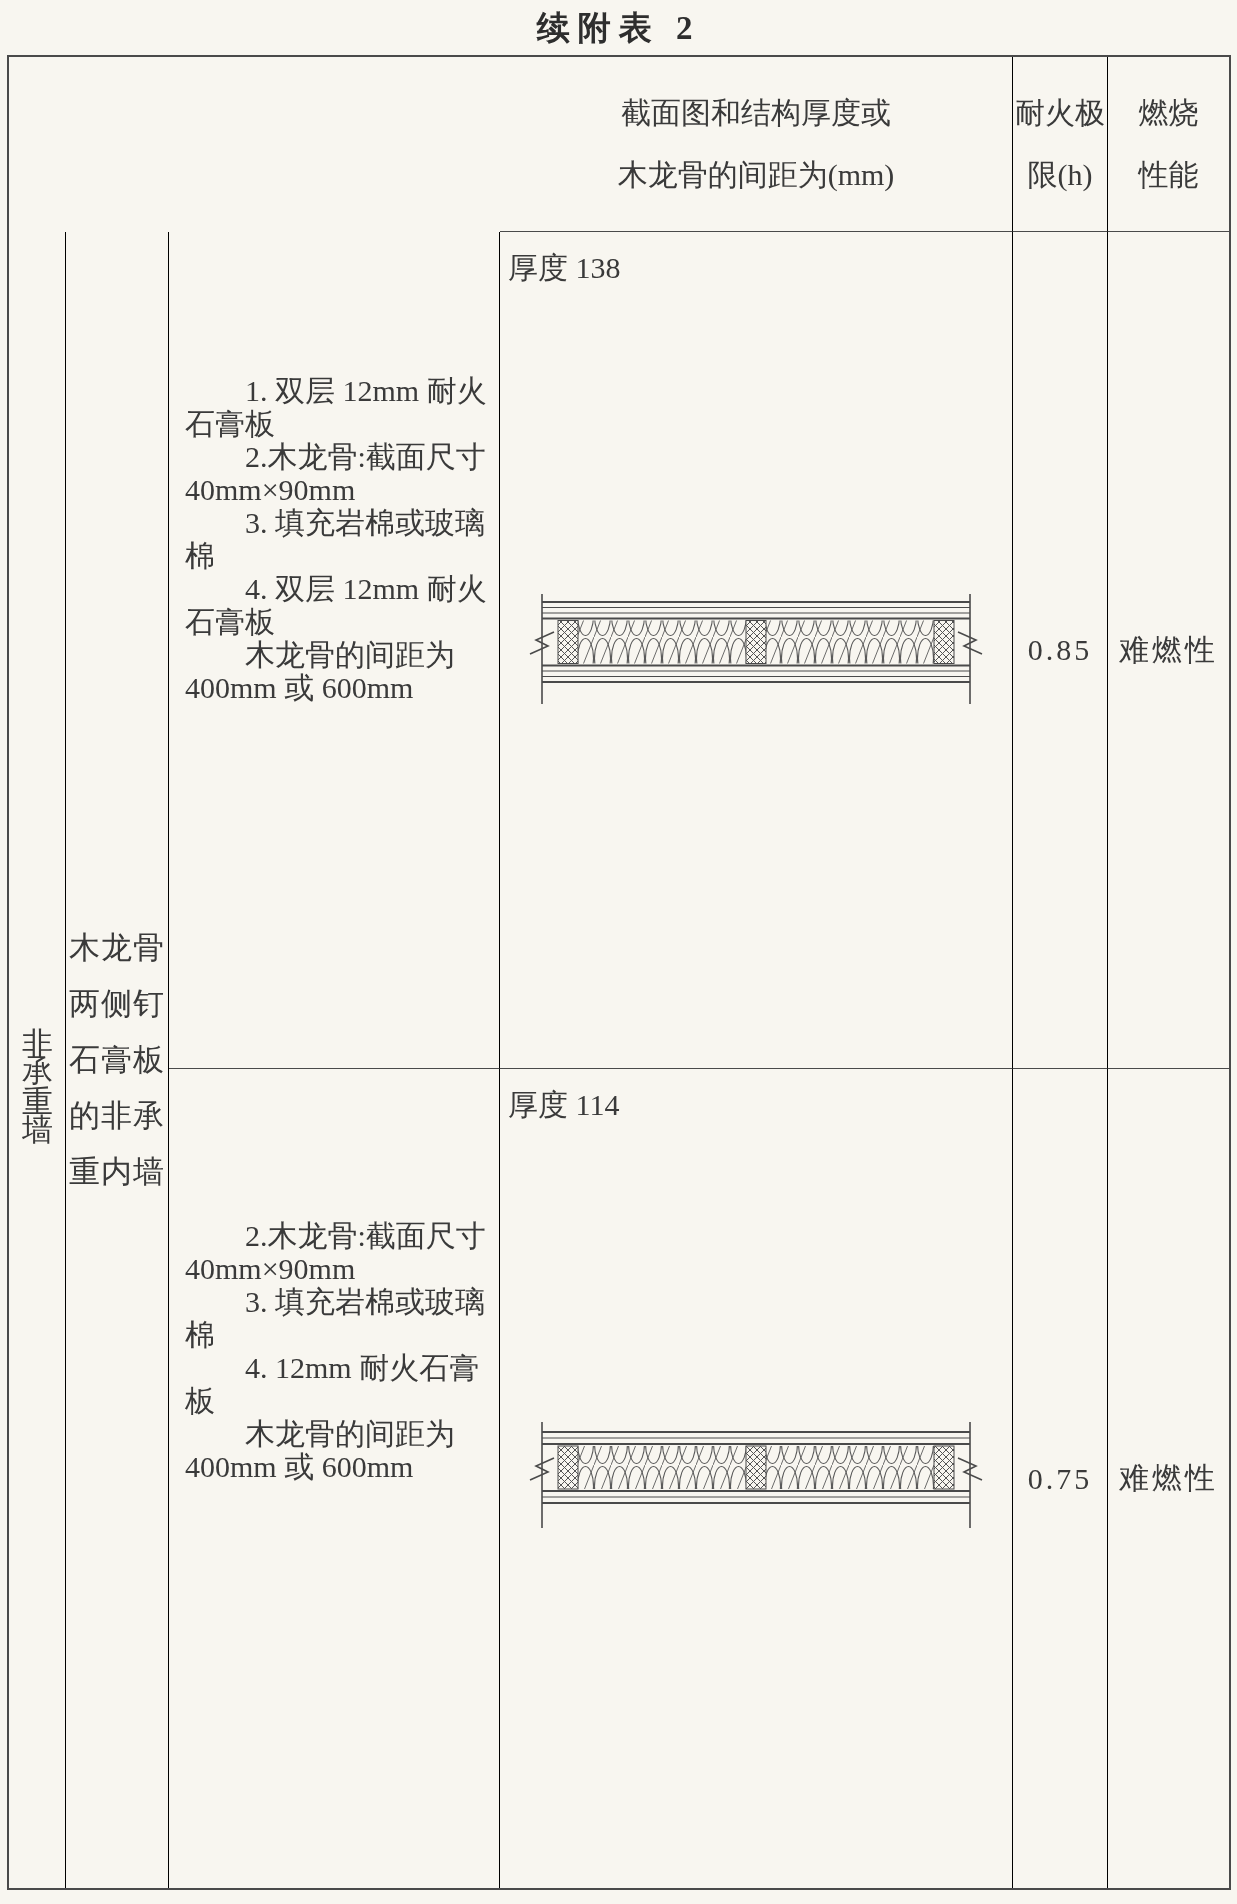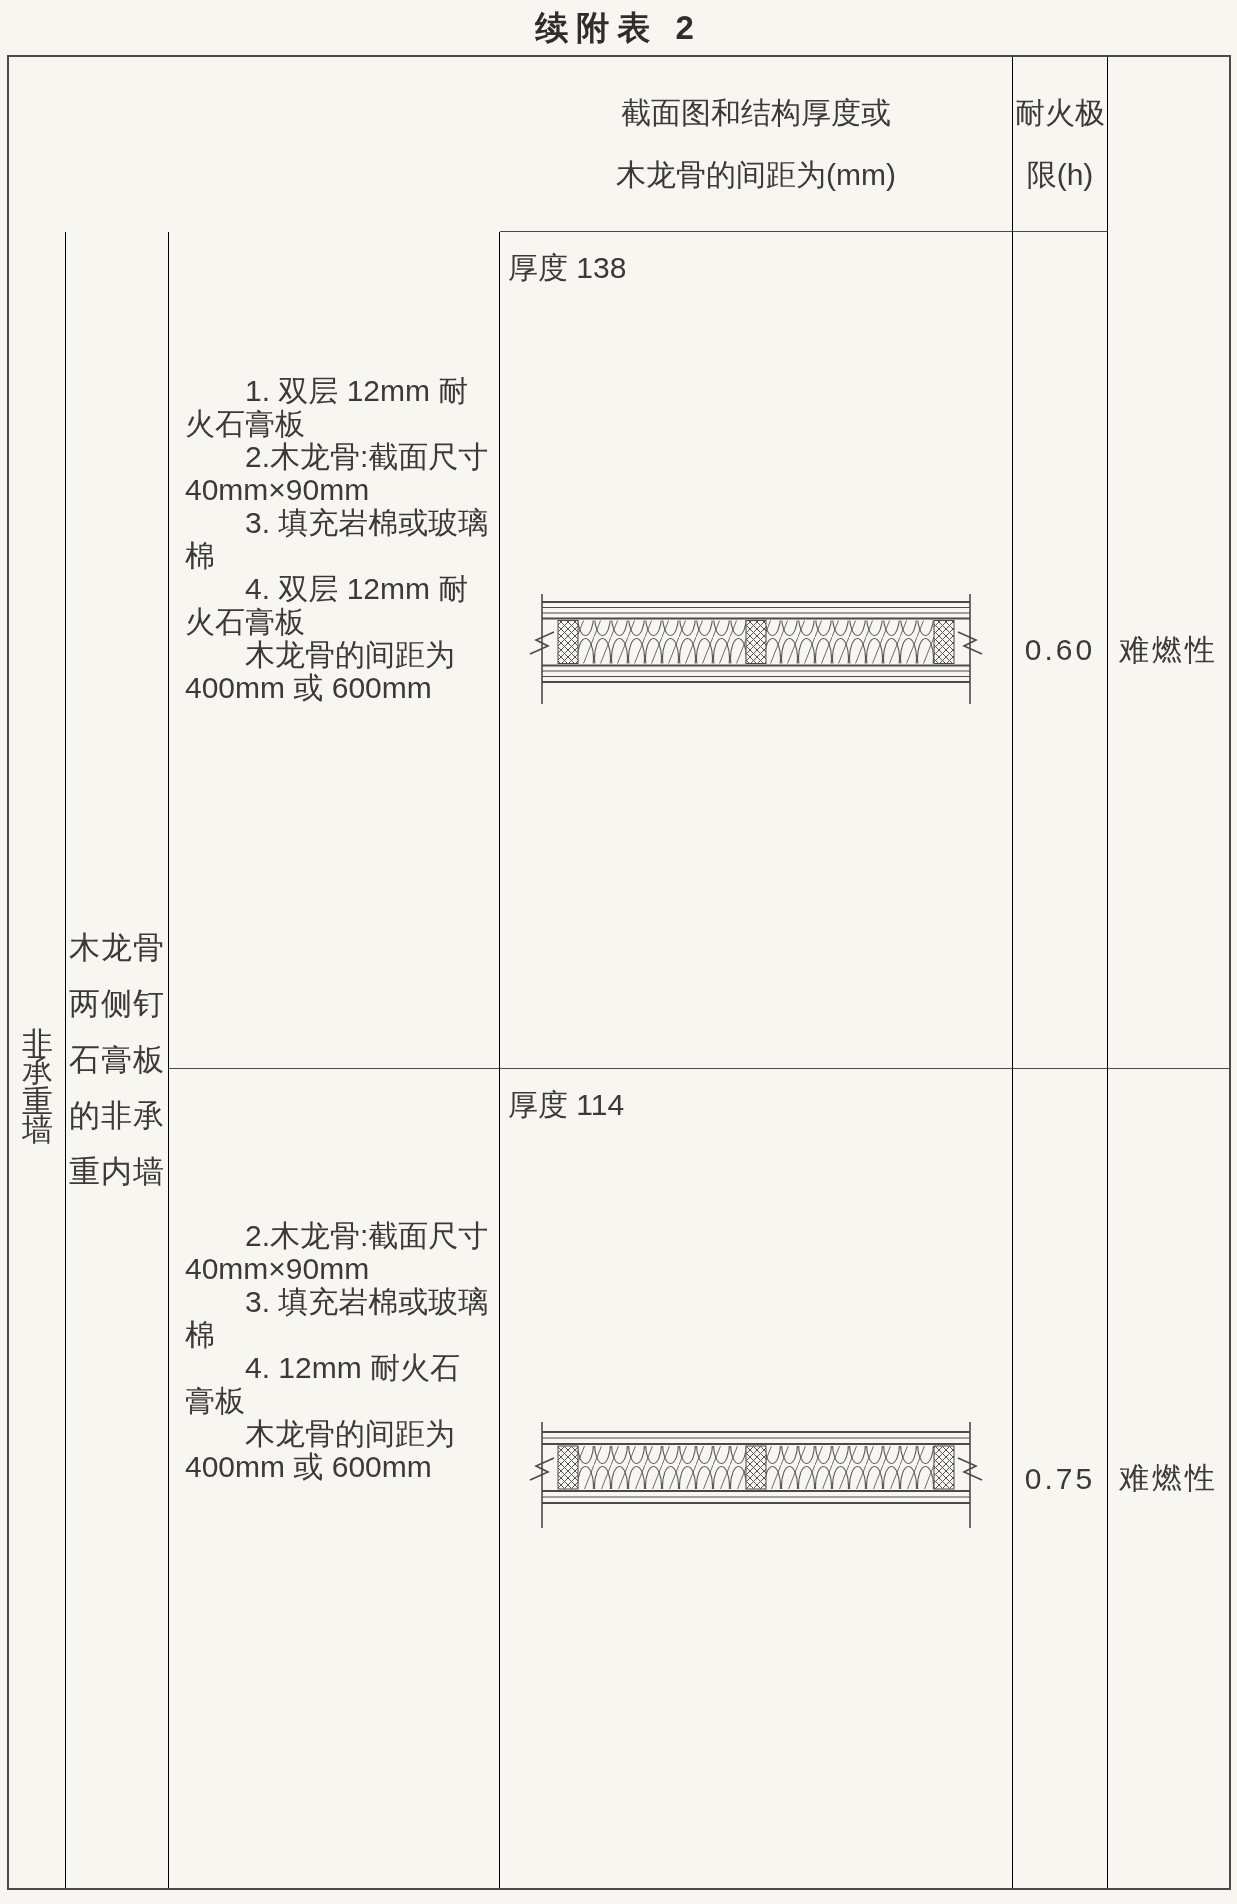--- a/index.html
+++ b/index.html
@@ -1,18 +1,18 @@
 <!DOCTYPE html>
 <html><head>
 <meta charset="utf-8">
 <style>
   html,body{margin:0;padding:0;}
   .page{
     width:1237px;height:1904px;background:#f8f6f0;position:relative;
-    font-family:Liberation Sans, sans-serif;color:#3a3a3a;
+    font-family:Liberation Serif, serif;color:#3a3a3a;
     overflow:hidden;
   }
   .doc-title{
     position:absolute;top:6px;left:0;width:100%;text-align:center;
     font-size:33px;font-weight:bold;letter-spacing:8px;color:#2e2e2e;
   }
   .tbl{
     position:absolute;left:7px;top:55px;width:1224px;height:1835px;
     border:2px solid #4a4a4a;box-sizing:border-box;
     display:grid;
@@ -67,20 +67,24 @@
   <div class="tbl">
 
     <div class="cell hdr hdr-section">
       <span>截面图和结构厚度或</span>
       <span>木龙骨的间距为(mm)</span>
     </div>
     <div class="cell hdr hdr-fire">
       <span>耐火极</span>
       <span>限(h)</span>
     </div>
+    <div class="cell hdr hdr-comb no-r">
+      <span>燃烧</span>
+      <span>性能</span>
+    </div>
 
     <div class="cell cat no-b">
       <div class="cat-text">非承重墙</div>
     </div>
     <div class="cell subcat no-b">
       <div class="subcat-text">木龙骨两侧钉石膏板的非承重内墙</div>
     </div>
 
     <div class="cell desc desc-a">
       <p>1. 双层 12mm 耐火石膏板</p>
@@ -131,21 +135,21 @@
         <line x1="16" y1="77" x2="444" y2="77" stroke="#4a4a4a" stroke-width="1.2"></line>
         <line x1="16" y1="82.5" x2="444" y2="82.5" stroke="#4a4a4a" stroke-width="1.2"></line>
         <line x1="16" y1="88" x2="444" y2="88" stroke="#4a4a4a" stroke-width="2.2"></line>
 
         <path d="M4,60 L22,52 L10,46 L28,38" fill="none" stroke="#4a4a4a" stroke-width="1.6"></path>
         <path d="M432,38 L450,46 L438,52 L456,60" fill="none" stroke="#4a4a4a" stroke-width="1.6"></path>
       </svg>
     </div>
 
     <div class="cell val fire-a">
-      <span>0.60</span>
+      <span>0.85</span>
     </div>
     <div class="cell val comb-a no-r">
       <span>难燃性</span>
     </div>
 
     <div class="cell desc desc-b no-b">
       <p>2.木龙骨:截面尺寸 40mm×90mm</p>
       <p>3. 填充岩棉或玻璃棉</p>
       <p>4. 12mm 耐火石膏板</p>
       <p>木龙骨的间距为 400mm 或 600mm</p>

